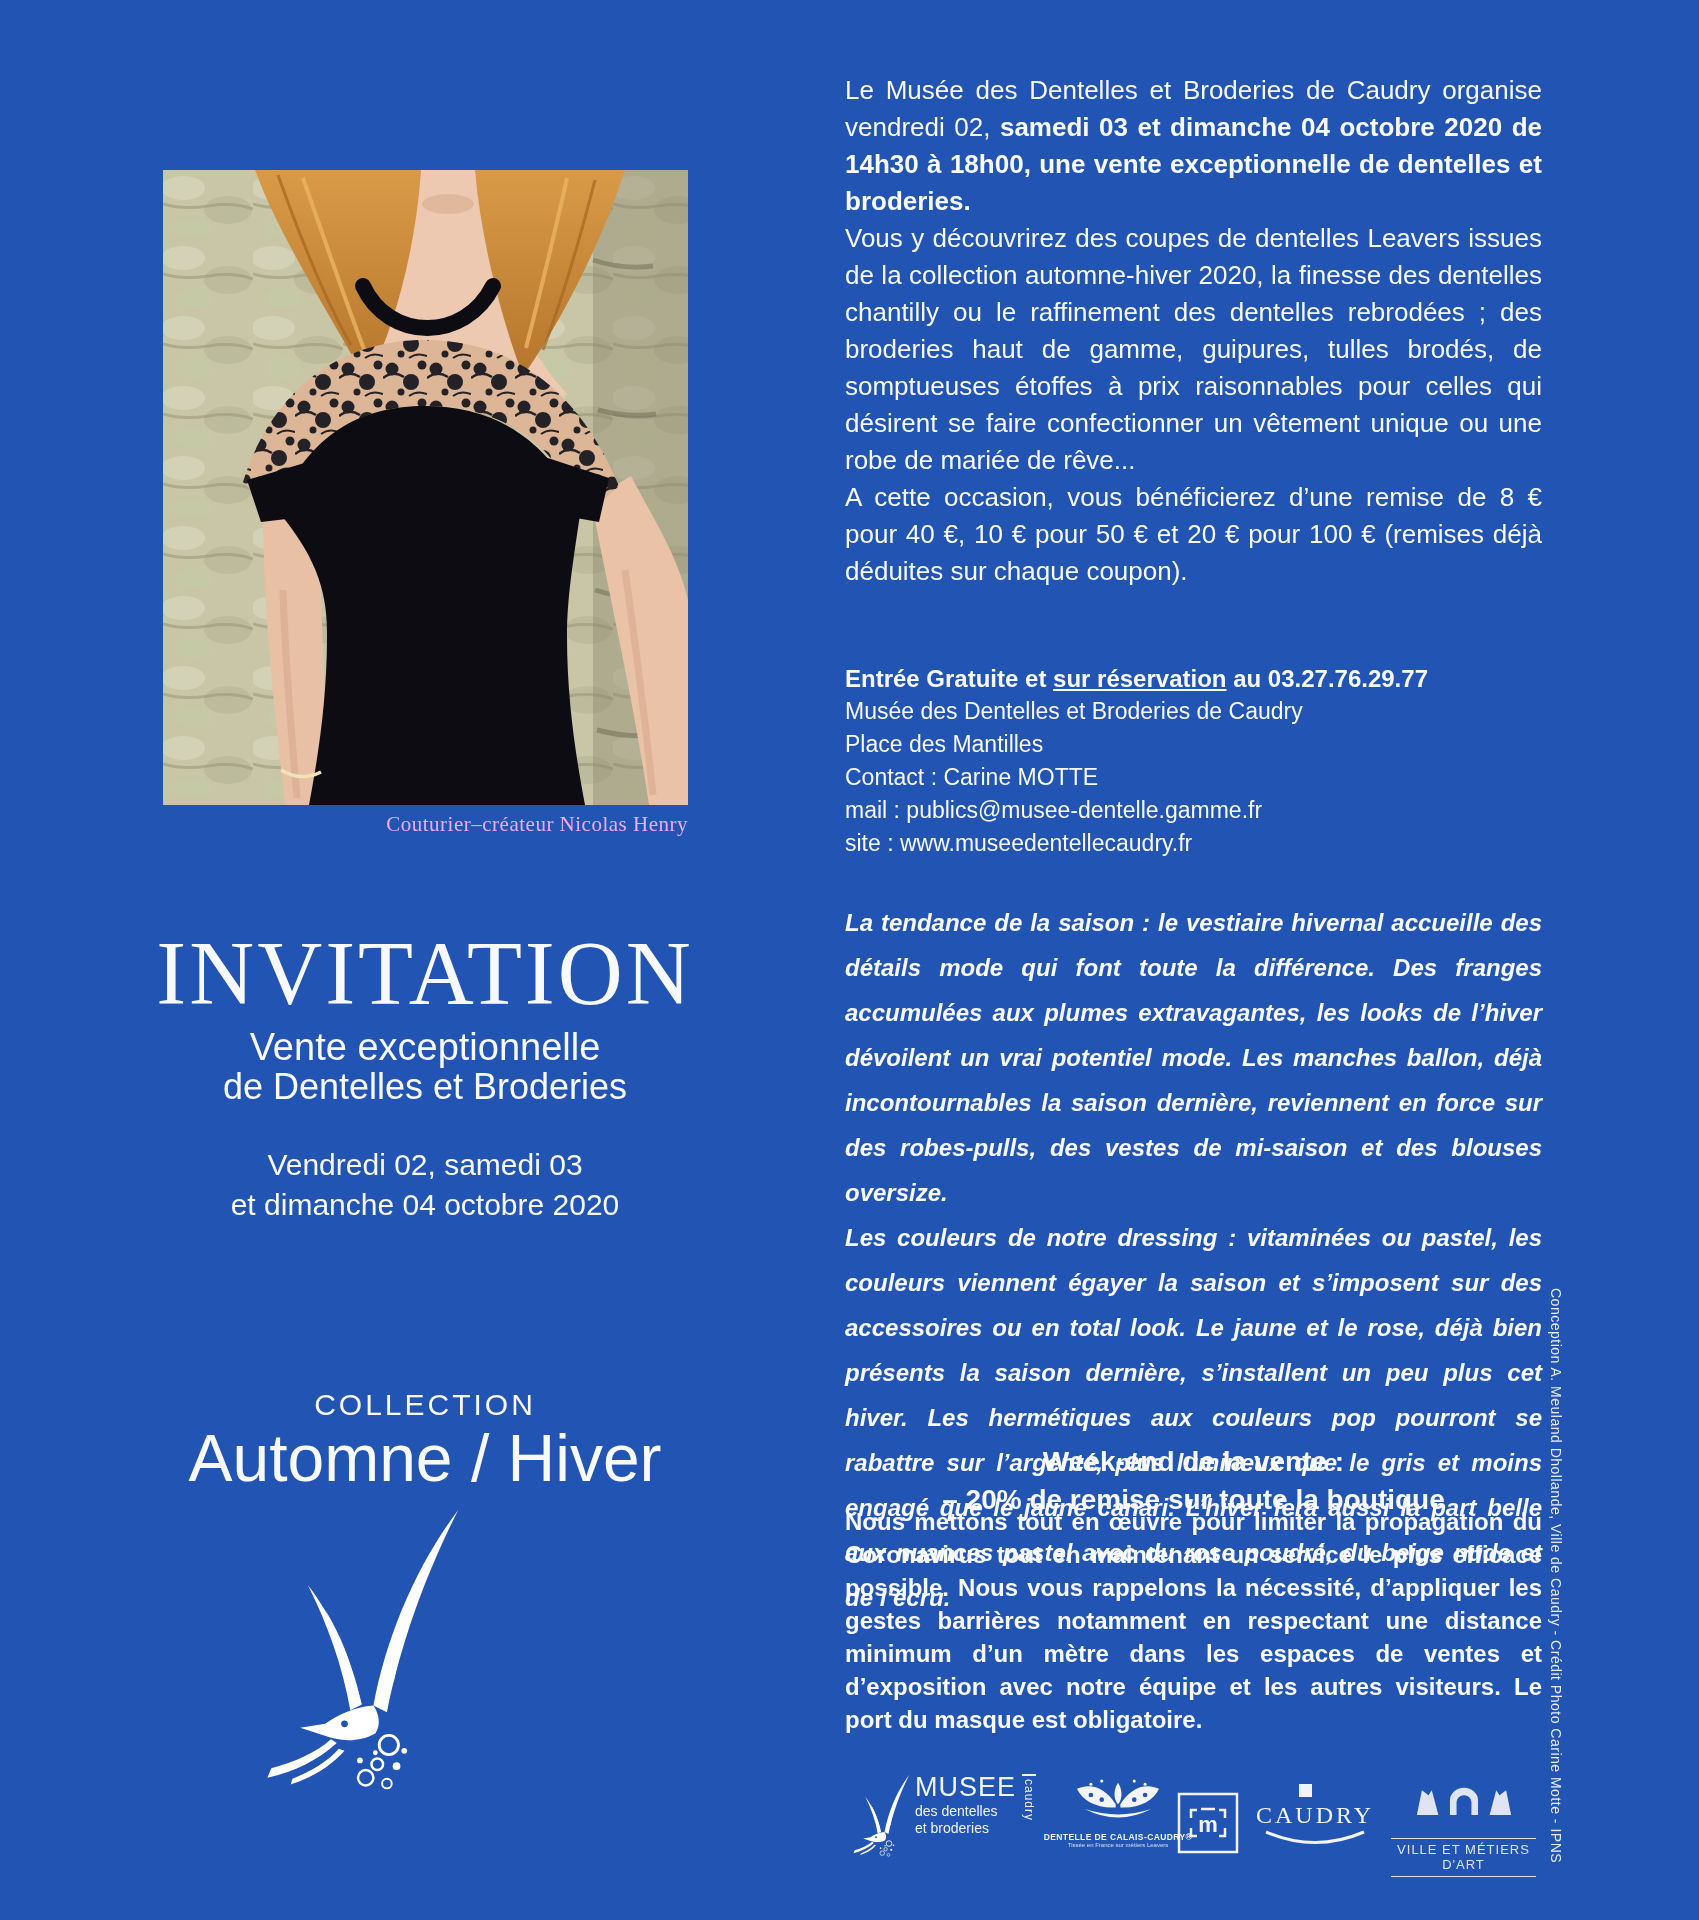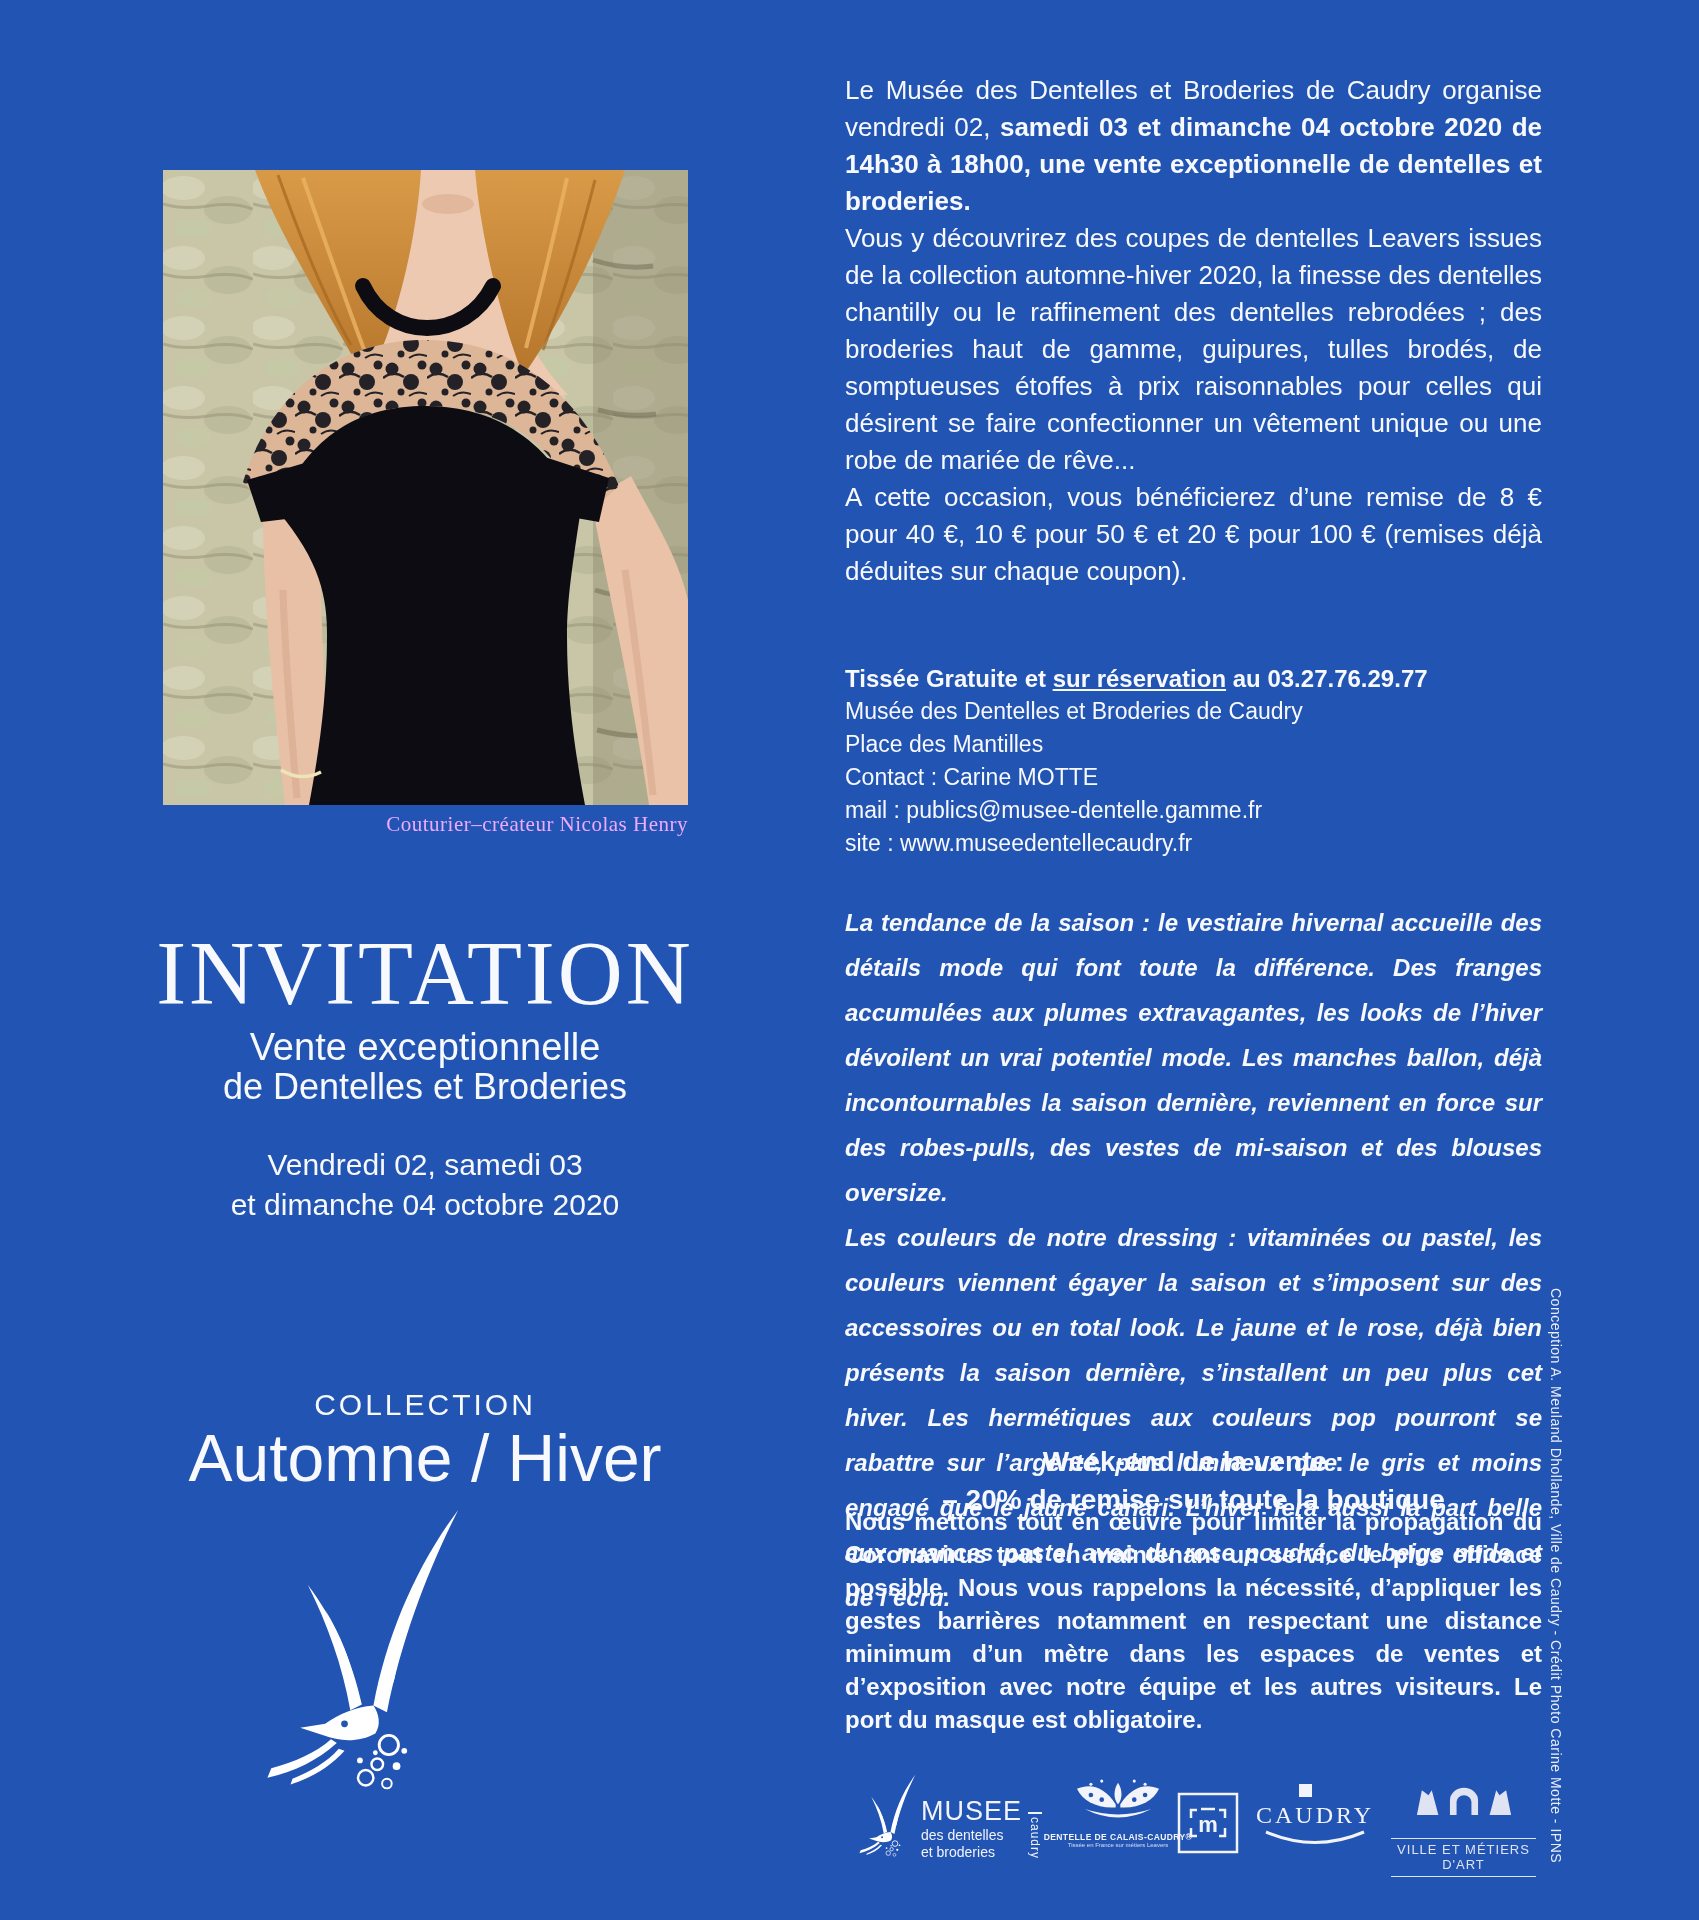--- a/index.html
+++ b/index.html
@@ -31,21 +31,21 @@
   .contact .head{font-weight:bold;font-size:24px;}
   .u{text-decoration:underline;}
   .trend{top:900px;font-size:24px;line-height:45px;font-style:italic;font-weight:bold;text-align:justify;}
   .trend p{margin:0;}
   .promo{top:1443px;text-align:center;font-weight:bold;font-size:28px;line-height:38px;}
   .covid{top:1505px;font-size:24px;line-height:33px;font-weight:bold;text-align:justify;}
 
   
   .logos{position:absolute;left:843px;top:1772px;width:700px;height:100px;}
   .logo{position:absolute;color:#f2f4fa;}
-  .logo-musee{left:12px;top:2px;display:flex;align-items:flex-end;}
+  .logo-musee{left:6px;top:2px;display:flex;align-items:flex-start;}
   .musee-text{margin-left:4px;line-height:1;}
   .musee-l1{font-size:27px;letter-spacing:1px;}
   .musee-l2,.musee-l3{font-size:14px;margin-top:3px;}
   .musee-vert{margin-left:6px;writing-mode:vertical-rl;font-size:12px;letter-spacing:1px;
               border-top:2px solid #f2f4fa;padding-top:3px;}
   .logo-calais{left:200px;top:6px;width:150px;text-align:center;}
   .calais-name{font-size:8.5px;font-weight:bold;letter-spacing:.4px;margin-top:2px;}
   .calais-tag{font-size:6px;opacity:.85;}
   .logo-m{left:334px;top:20px;width:62px;height:62px;}
   .logo-caudry{left:412px;top:14px;width:120px;text-align:center;position:absolute;}
@@ -163,21 +163,21 @@
     <use href="#bird-shape"></use>
   </svg>
 
   <div class="rc intro">
     <p><span>Le Musée des Dentelles et Broderies de Caudry organise vendredi 02, </span><span class="b">samedi 03 et dimanche 04 octobre 2020 de 14h30 à 18h00, une vente exceptionnelle de dentelles et broderies.</span></p>
     <p>Vous y découvrirez des coupes de dentelles Leavers issues de la collection automne-hiver 2020, la finesse des dentelles chantilly ou le raffinement des dentelles rebrodées ; des broderies haut de gamme, guipures, tulles brodés, de somptueuses étoffes à prix raisonnables pour celles qui désirent se faire confectionner un vêtement unique ou une robe de mariée de rêve...</p>
     <p>A cette occasion, vous bénéficierez d’une remise de 8 € pour 40 €, 10 € pour 50 € et 20 € pour 100 € (remises déjà déduites sur chaque coupon).</p>
   </div>
 
   <div class="rc contact">
-    <div class="head"><span>Tissée Gratuite et </span><span class="u">sur réservation</span><span> au 03.27.76.29.77</span></div>
+    <div class="head"><span>Entrée Gratuite et </span><span class="u">sur réservation</span><span> au 03.27.76.29.77</span></div>
     <div>Musée des Dentelles et Broderies de Caudry</div>
     <div>Place des Mantilles</div>
     <div>Contact : Carine MOTTE</div>
     <div>mail : publics@musee-dentelle.gamme.fr</div>
     <div>site : www.museedentellecaudry.fr</div>
   </div>
 
   <div class="rc trend">
     <p>La tendance de la saison : le vestiaire hivernal accueille des détails mode qui font toute la différence. Des franges accumulées aux plumes extravagantes, les looks de l’hiver dévoilent un vrai potentiel mode. Les manches ballon, déjà incontournables la saison dernière, reviennent en force sur des robes-pulls, des vestes de mi-saison et des blouses oversize.</p>
     <p>Les couleurs de notre dressing : vitaminées ou pastel, les couleurs viennent égayer la saison et s’imposent sur des accessoires ou en total look. Le jaune et le rose, déjà bien présents la saison dernière, s’installent un peu plus cet hiver. Les hermétiques aux couleurs pop pourront se rabattre sur l’argenté, plus lumineux que le gris et moins engagé que le jaune canari. L’hiver fera aussi la part belle aux nuances pastel avec du rose poudré, du beige nude et de l’écru.</p>

